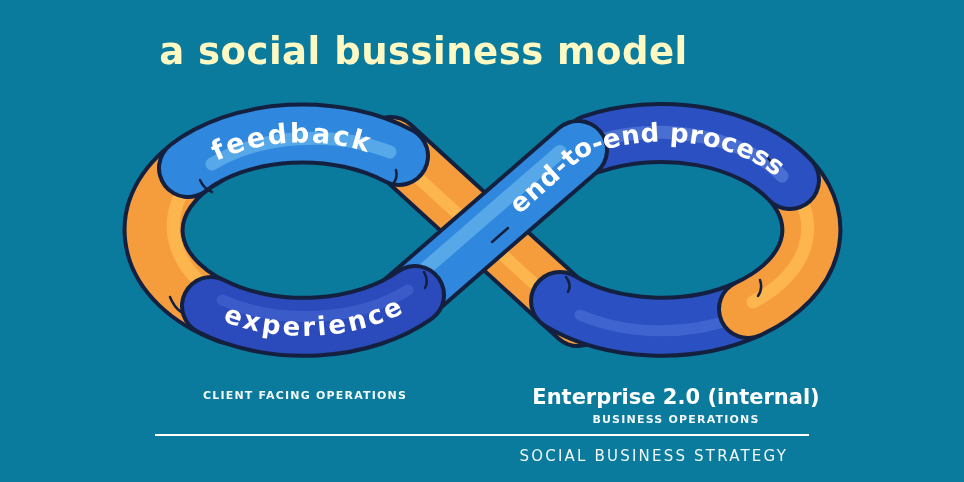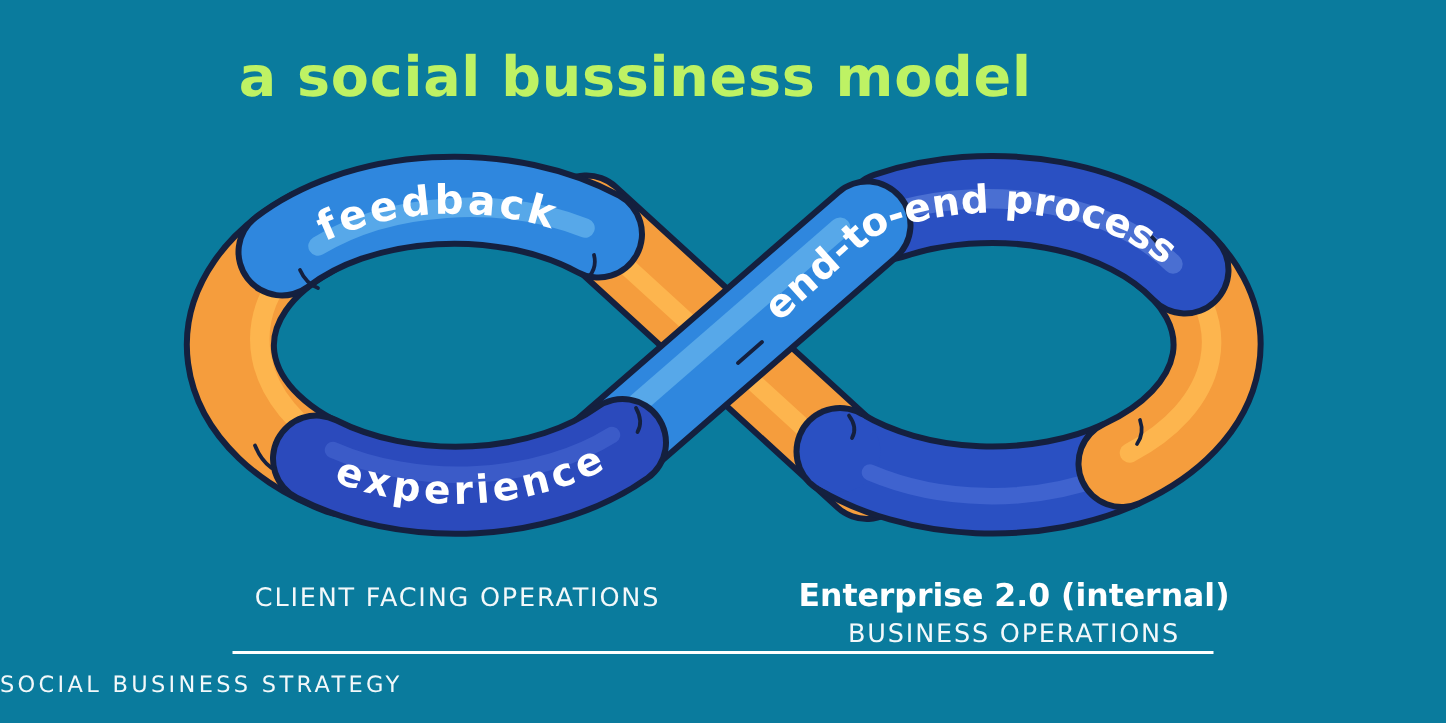--- a/index.html
+++ b/index.html
@@ -6,36 +6,36 @@
   .stage{
     position:relative;
     width:964px;height:482px;
     background:#0a7b9d;
     overflow:hidden;
     font-family:"DejaVu Sans", sans-serif;
   }
   .title{
     position:absolute;top:30px;left:0;width:847px;
     text-align:center;
-    color:#bef264;
+    color:#fef9c3;
     font-size:37px;font-weight:700;letter-spacing:.5px;
   }
   .diagram-svg{position:absolute;left:0;top:0;}
   .arc-label{
     fill:#ffffff;font-weight:700;
     font-family:"DejaVu Sans", sans-serif;
   }
   .footer-block{position:absolute;text-align:center;color:#ffffff;}
   .footer-block .block-title{font-size:21px;font-weight:700;line-height:1.15;}
-  .footer-block .block-sub{font-size:17px;font-weight:400;letter-spacing:1.2px;margin-top:4px;color:rgba(255,255,255,.95);}
+  .footer-block .block-sub{font-size:11px;font-weight:700;letter-spacing:1.2px;margin-top:4px;color:rgba(255,255,255,.95);}
   .left-block{left:125px;top:385px;width:360px;}
   .right-block{left:496px;top:385px;width:360px;text-align:center;}
   .divider{position:absolute;left:155px;top:434px;width:654px;height:2px;background:#ffffff;}
   .strategy{
-    position:absolute;left:0;top:447px;width:788px;text-align:left;
+    position:absolute;left:0;top:447px;width:788px;text-align:right;
     color:rgba(255,255,255,.95);font-size:15px;letter-spacing:2.2px;font-weight:400;
   }
 </style>
 </head>
 <body>
 
 <div class="stage">
 
   <div class="title">a social bussiness model</div>
 

